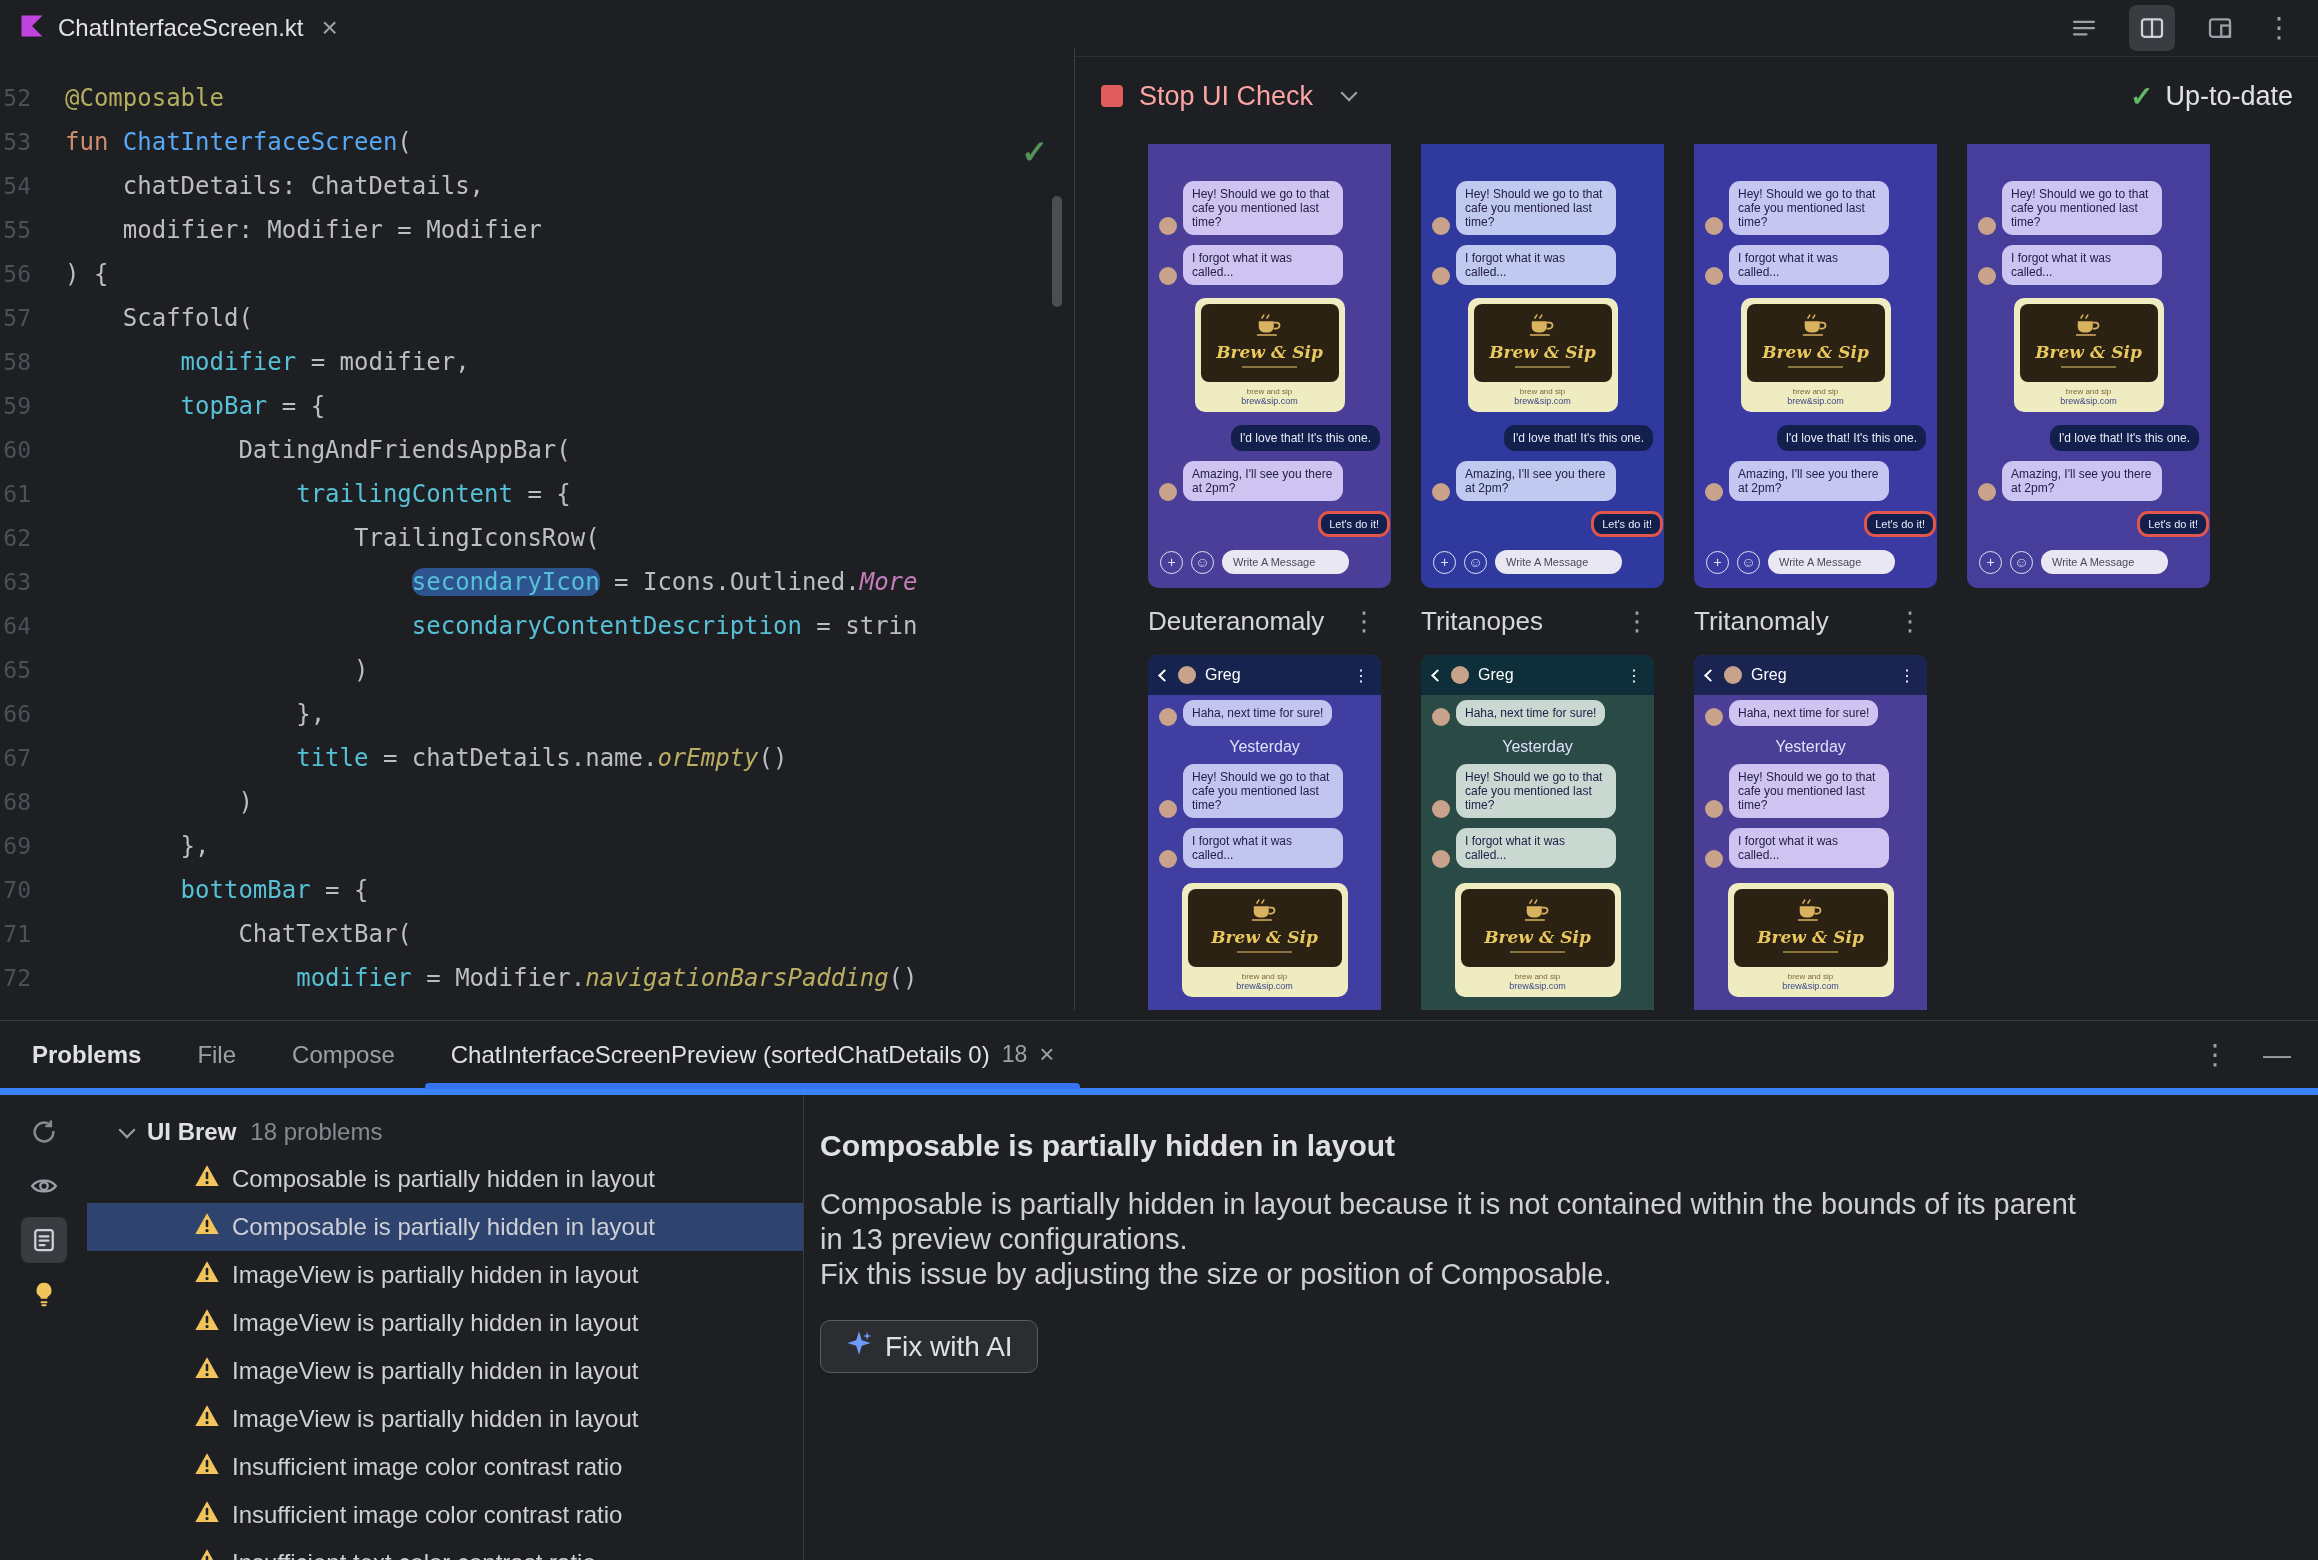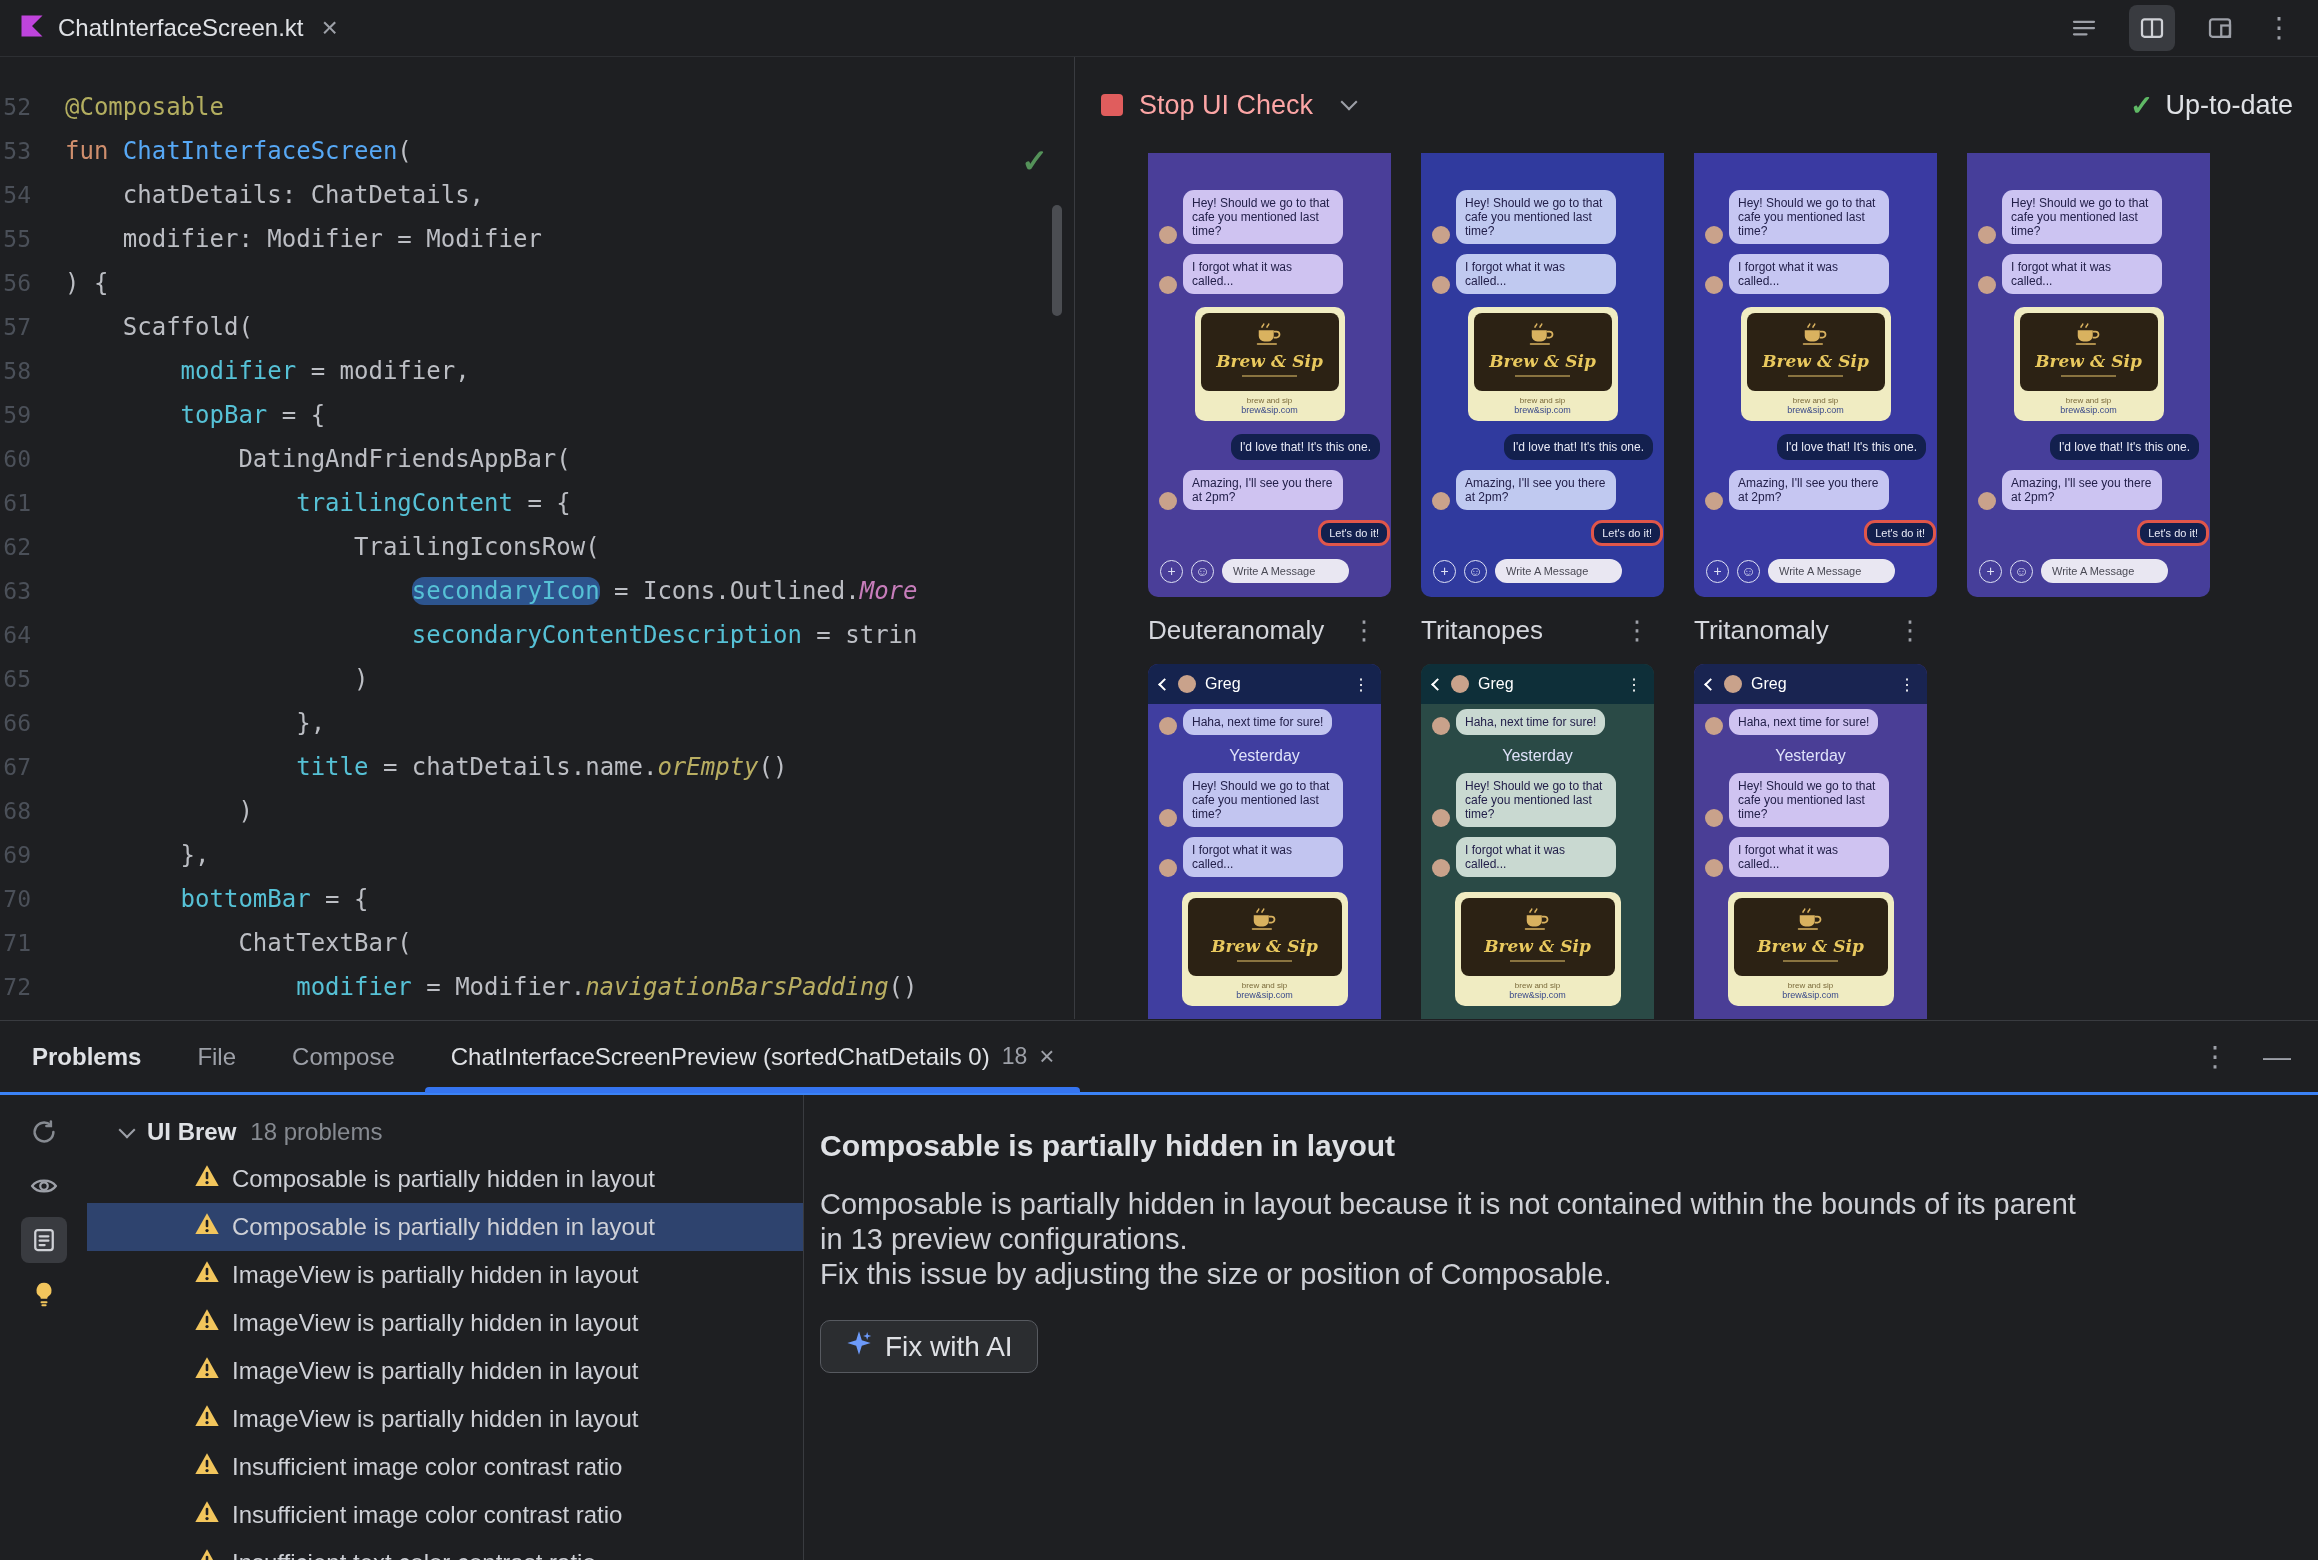--- a/index.html
+++ b/index.html
@@ -13,21 +13,21 @@
   .ftab { display:flex; align-items:center; gap:12px; height:57px; padding:0 20px 0 18px; }
   .ftab-title { font-size:24px; color:#dfe1e5; }
   .ftab-close { color:#9da0a8; font-size:28px; line-height:1; margin-left:6px; cursor:pointer; }
   .tb-spacer { flex:1; }
   .tb-icons { display:flex; align-items:center; gap:22px; padding-right:26px; }
   .tb-btn { width:46px; height:46px; display:flex; align-items:center; justify-content:center; border-radius:8px; }
   .tb-btn.active { background:#393b40; }
   .kebab { color:#9da0a8; font-size:28px; line-height:1; }
 
   
-  .main { position:absolute; top:57px; left:0; right:0; height:962px; display:flex; }
+  .main { position:absolute; top:48px; left:0; right:0; height:962px; display:flex; }
   .editor { position:relative; width:1075px; height:962px; border-right:1px solid #393b40;
     overflow:hidden; background:#1e1f22; }
   .code { position:absolute; top:28px; left:0; right:0;
     font-family:"DejaVu Sans Mono", monospace; font-size:24px; line-height:44px; white-space:pre; }
   .cl { display:flex; height:44px; }
   .ln { width:65px; text-align:right; padding-right:34px; color:#4b5059; flex:0 0 auto;
     font-size:23px; }
   .lc { color:#bcbec4; }
   .ann { color:#b3ae60; }
   .kw  { color:#cf8e6d; }
@@ -91,21 +91,21 @@
   .brew-inner { background:#2c2214; border-radius:8px; padding:8px 6px 8px; }
   .brand { font-family:"DejaVu Serif", serif; font-style:italic; font-weight:bold;
     color:#e9c95e; font-size:17px; white-space:nowrap; }
   .tagrule { width:55px; height:2px; background:#8a7440; margin:4px auto 6px; }
   .cline1 { font-size:8px; color:#7a6a3a; margin-top:5px; }
   .cline2 { font-size:9px; color:#3a4a8a; }
 
   
   .problems { position:absolute; top:1020px; left:0; right:0; bottom:0;
     border-top:1px solid #393b40; background:#1e1f22; }
-  .ptabbar { height:74px; display:flex; align-items:center; border-bottom:3px solid #3b82f6; padding-left:4px; }
+  .ptabbar { height:74px; display:flex; align-items:center; border-bottom:7px solid #3b82f6; padding-left:4px; }
   .tabs-left { display:flex; align-items:center; height:100%; }
   .ptab { position:relative; height:100%; display:flex; align-items:center; gap:12px;
     padding:0 28px; font-size:24px; color:#9da0a8; cursor:pointer; white-space:nowrap; }
   .ptab.title { color:#dfe1e5; font-weight:bold; }
   .ptab.active { color:#dfe1e5; }
   .ptab.active::after { content:""; position:absolute; left:2px; right:2px; bottom:-1px;
     height:6px; background:#3574f0; border-radius:4px 4px 0 0; }
   .ptab .cnt { color:#9da0a8; font-size:23px; }
   .ptab .x { color:#9da0a8; font-size:26px; }
   .ptab-right { margin-left:auto; display:flex; align-items:center; gap:34px; padding-right:28px; }

